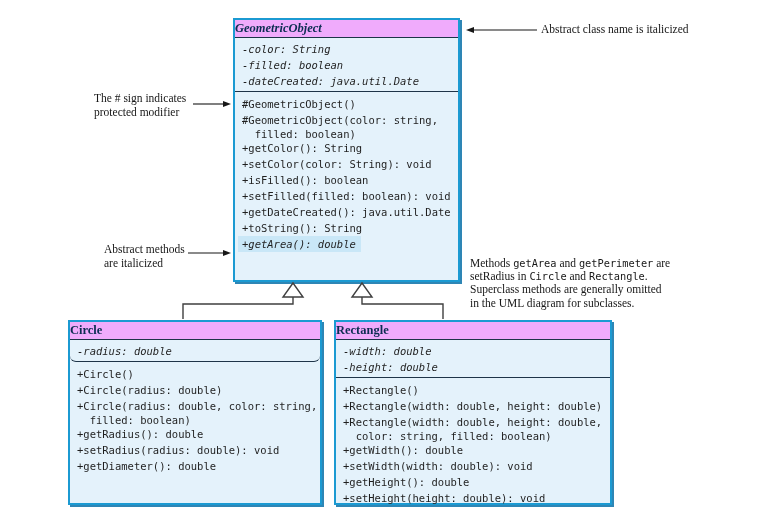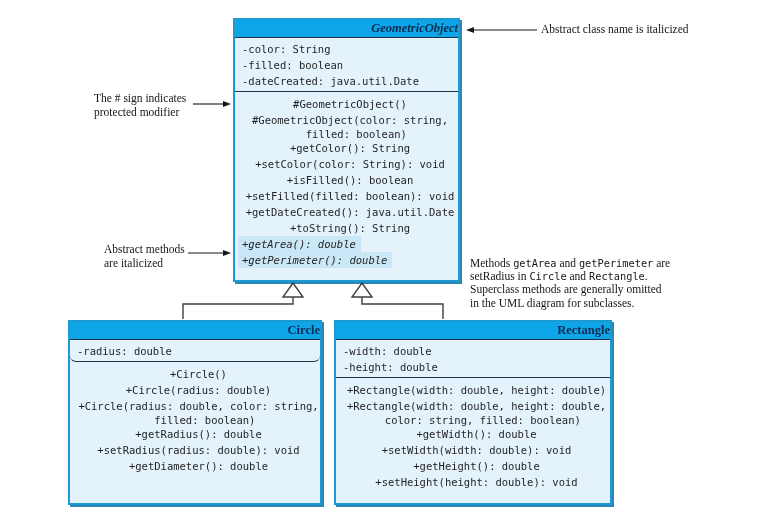--- a/index.html
+++ b/index.html
@@ -9,34 +9,35 @@
     font-family:"Liberation Serif", serif;
   }
   .uml-box {
     position:absolute; box-sizing:border-box;
     background:#e4f2fb;
     border:2px solid #1b9ad2;
     box-shadow:2px 2px 0 #2e86b5;
   }
   .uml-header {
     height:18px; box-sizing:border-box;
-    background:#0ea5e9;
+    background:#f0abfc;
     border-bottom:1.4px solid #1e3448;
-    text-align:right;
+    text-align:left;
     font-family:"Liberation Serif", serif;
     font-weight:bold; font-size:12.5px; line-height:17px;
     color:#0c2d52;
   }
   .uml-header.italic { font-style:italic; }
   .uml-attrs {
     box-sizing:border-box;
     border-bottom:1.4px solid #1e3448;
     padding:3px 8px 3px 7px;
+    font-style:italic;
   }
-  .uml-methods { padding:4px 0 0 7px;text-align:center; }
+  .uml-methods { padding:4px 0 0 7px; }
   .code-line {
     font-family:"DejaVu Sans Mono", monospace;
     font-size:10.5px; line-height:16px;
     white-space:pre; color:#1f1f1f;
   }
   .code-line.cont { line-height:12px; }
   .code-line.abstract-row {
     font-style:italic;
     background:#c9e7f7;
     width:max-content;
@@ -67,21 +68,20 @@
     <div class="code-line">#GeometricObject()</div>
     <div class="code-line">#GeometricObject(color: string,</div>
     <div class="code-line cont">  filled: boolean)</div>
     <div class="code-line">+getColor(): String</div>
     <div class="code-line">+setColor(color: String): void</div>
     <div class="code-line">+isFilled(): boolean</div>
     <div class="code-line">+setFilled(filled: boolean): void</div>
     <div class="code-line">+getDateCreated(): java.util.Date</div>
     <div class="code-line">+toString(): String</div>
     <div class="code-line abstract-row">+getArea(): double</div>
-    <div class="code-line abstract-row">+getPerimeter(): double</div>
   </div>
 </div>
 
 <div class="uml-box" style="left:68px; top:320px; width:254px; height:185px;">
   <div class="uml-header">Circle</div>
   <div class="uml-attrs" style="height:22px;border-radius:6px;">
     <div class="code-line">-radius: double</div>
   </div>
   <div class="uml-methods">
     <div class="code-line">+Circle()</div>
@@ -94,20 +94,21 @@
   </div>
 </div>
 
 <div class="uml-box" style="left:334px; top:320px; width:278px; height:185px;">
   <div class="uml-header">Rectangle</div>
   <div class="uml-attrs" style="height:38px;">
     <div class="code-line">-width: double</div>
     <div class="code-line">-height: double</div>
   </div>
   <div class="uml-methods">
+    <div class="code-line">+Rectangle()</div>
     <div class="code-line">+Rectangle(width: double, height: double)</div>
     <div class="code-line">+Rectangle(width: double, height: double,</div>
     <div class="code-line cont">  color: string, filled: boolean)</div>
     <div class="code-line">+getWidth(): double</div>
     <div class="code-line">+setWidth(width: double): void</div>
     <div class="code-line">+getHeight(): double</div>
     <div class="code-line">+setHeight(height: double): void</div>
   </div>
 </div>
 

